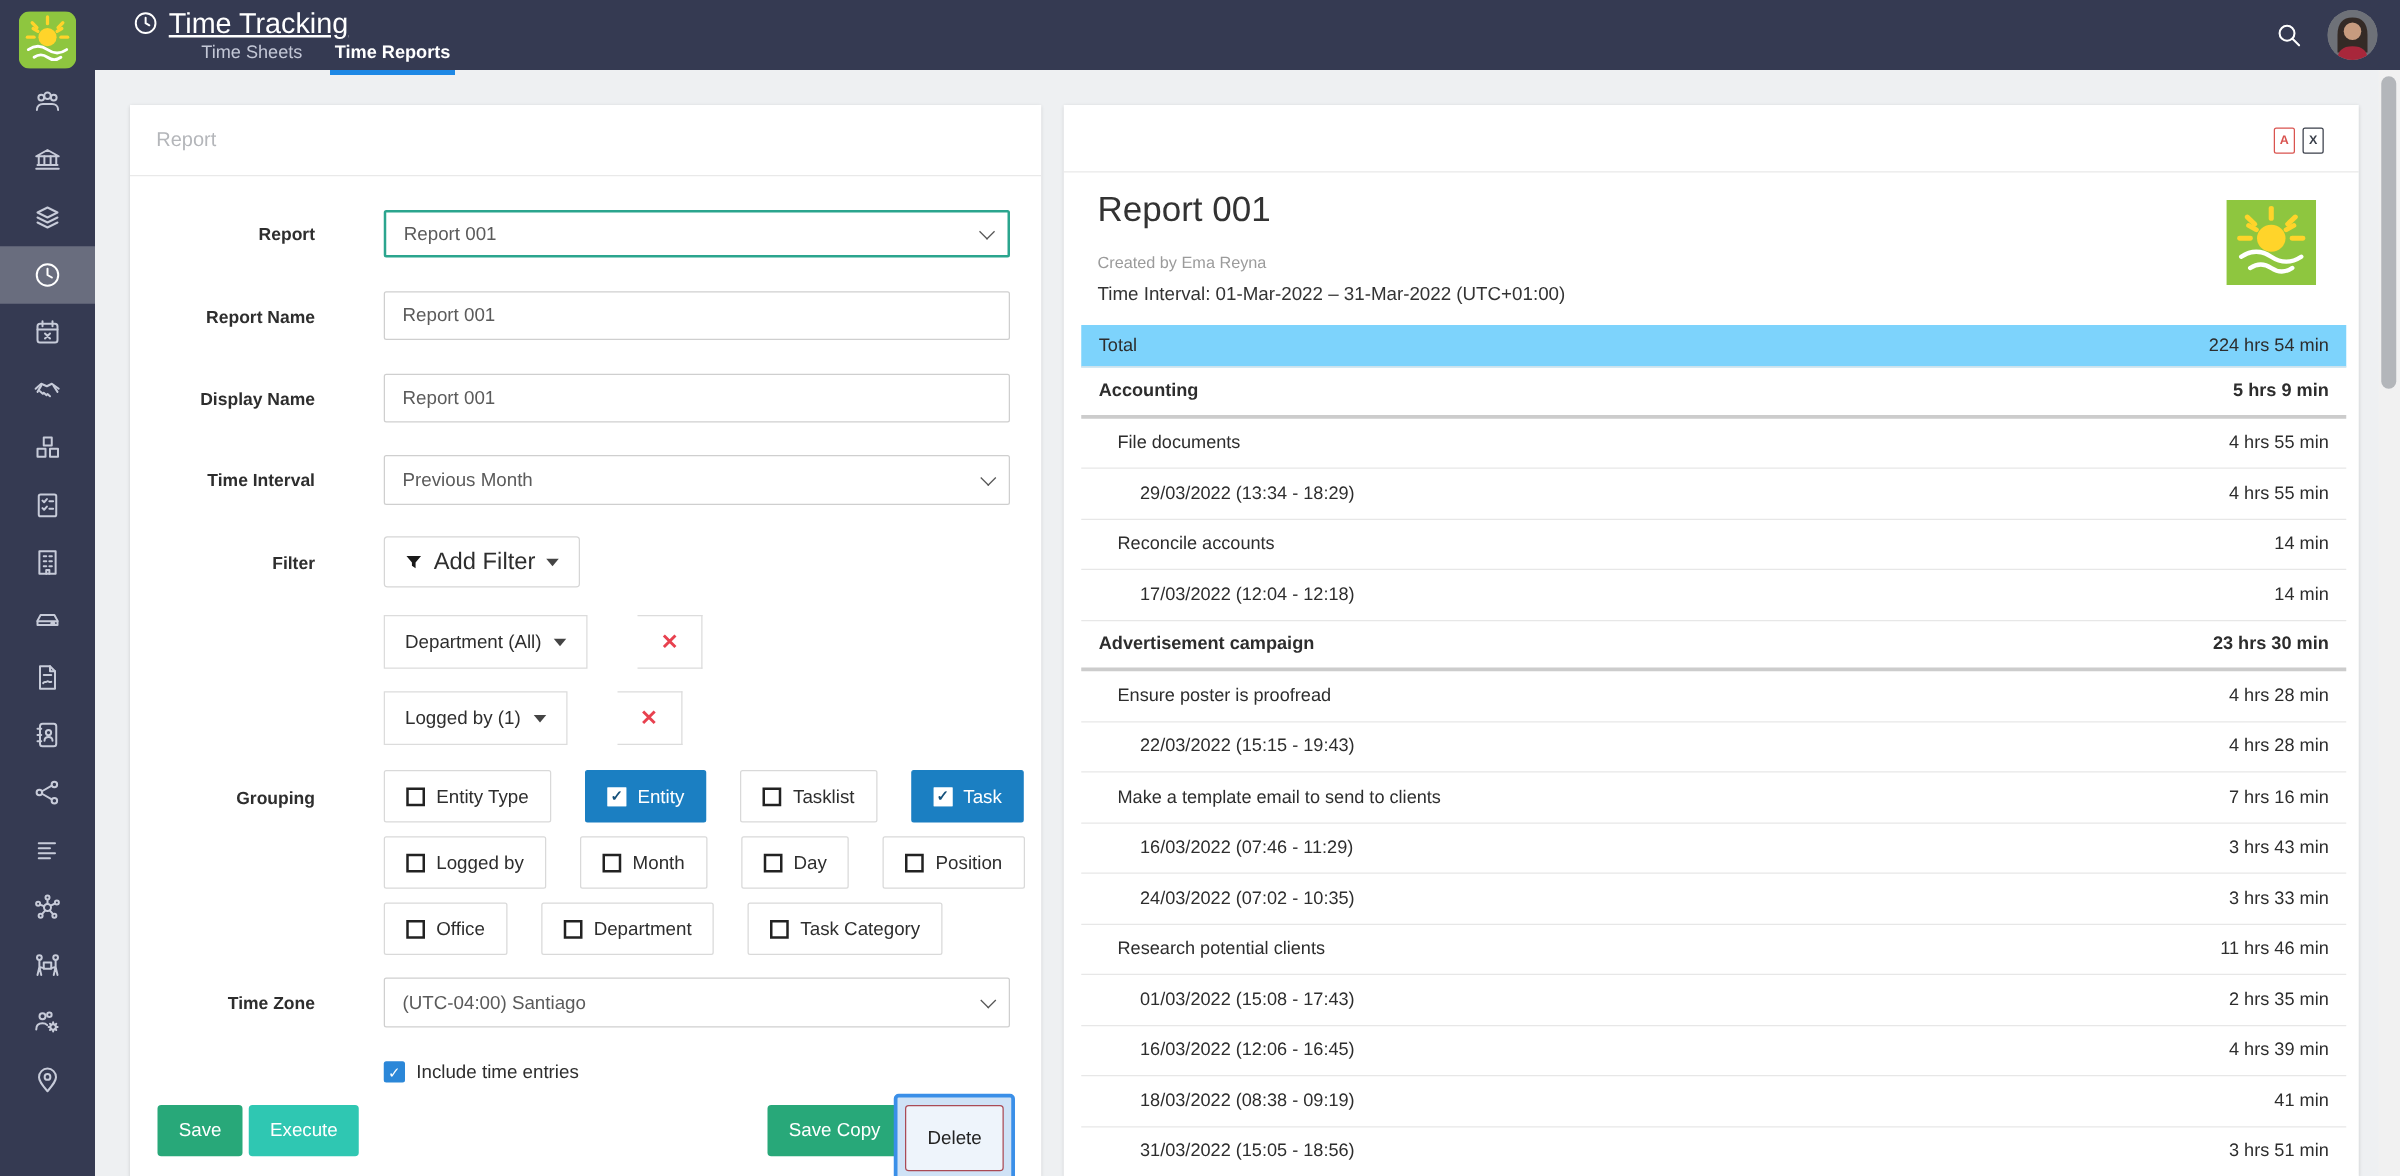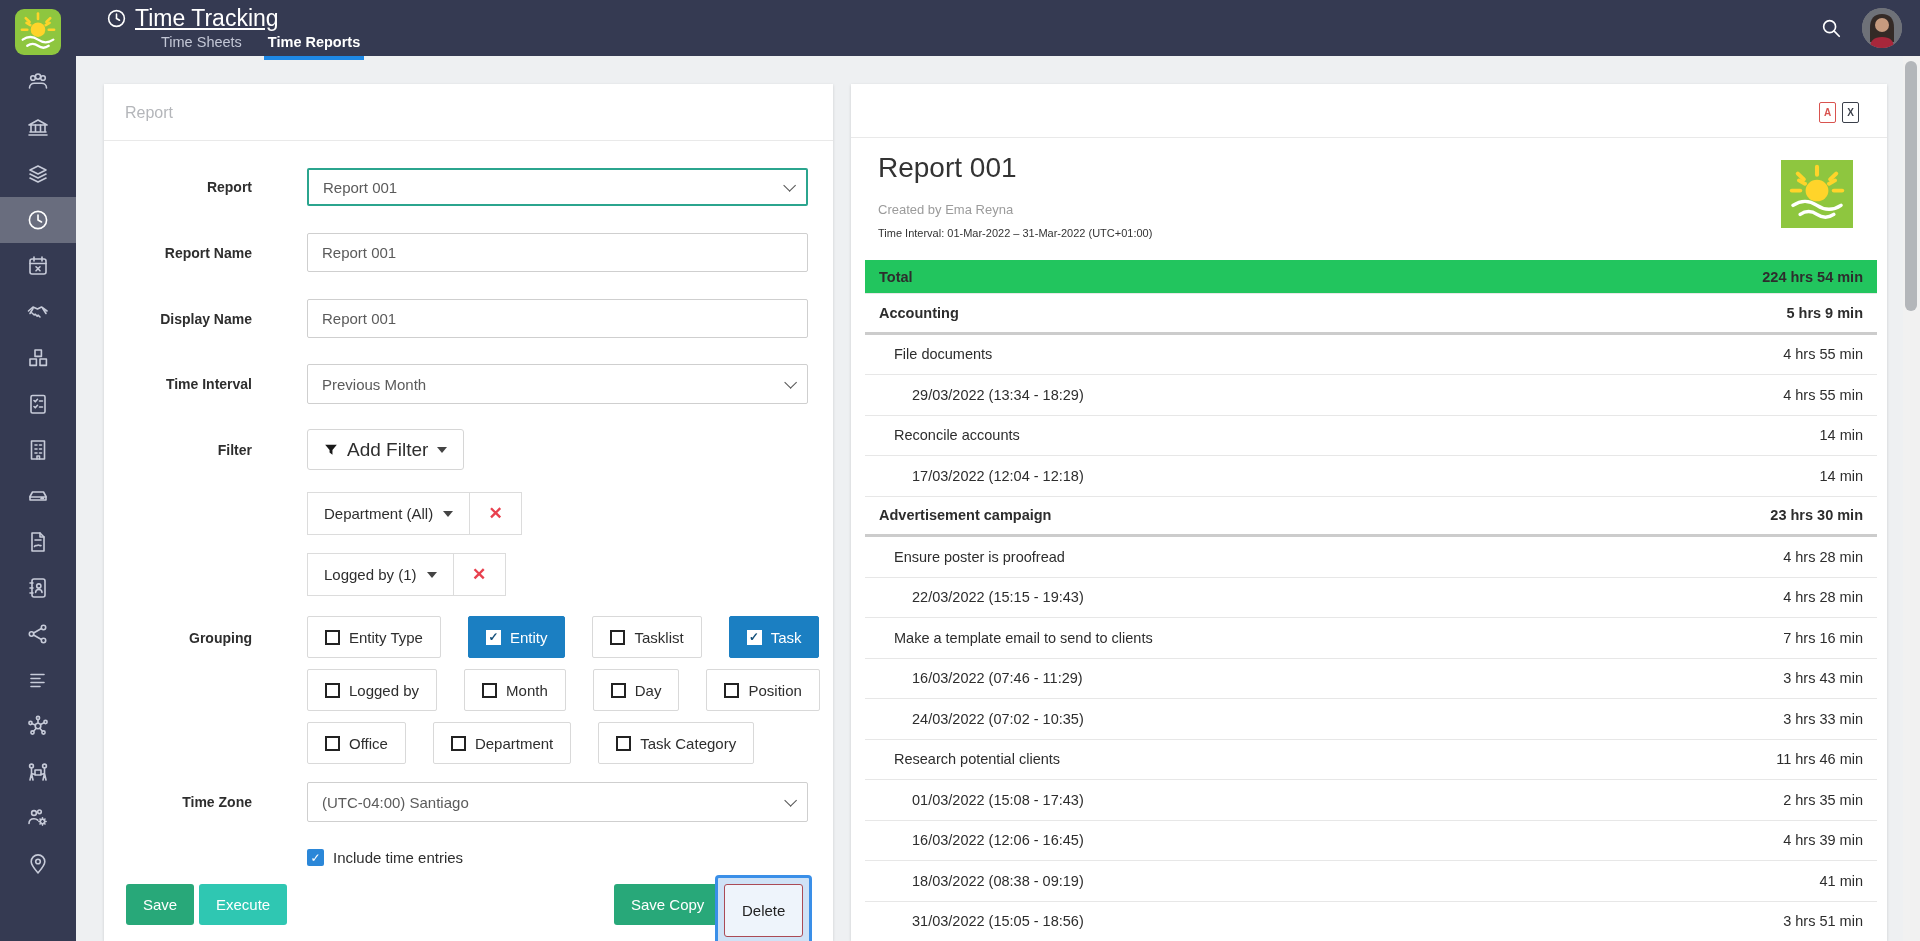--- a/index.html
+++ b/index.html
@@ -32,21 +32,21 @@
   .panel-sep { position:absolute; left:0; right:0; top:56px; border-top:1px solid #e9e9e9; }
   .f-label { position:absolute; width:148px; text-align:right; font-size:14px; font-weight:bold; color:#2e2e2e; }
   .field { position:absolute; left:203px; width:501px; height:38px; border:1px solid #cfcfcf; border-radius:2px; background:#fff;
            display:flex; align-items:center; padding:0 14px; font-size:15px; color:#5b5b5b; cursor:pointer; }
   .field.focus { border:2px solid #2ba58e; }
   .chev { margin-left:auto; width:9px; height:9px; border-right:1.8px solid #555; border-bottom:1.8px solid #555; transform:rotate(45deg) translateY(-3px); }
   input.field { cursor:text; }
   .btn-outline { position:absolute; left:203px; height:41px; border:1px solid #d6d6d6; border-radius:3px; background:#fff;
            display:inline-flex; align-items:center; gap:9px; padding:0 16px; font-size:19px; color:#2e2e2e; cursor:pointer; }
   .caret { width:0; height:0; border-left:5px solid transparent; border-right:5px solid transparent; border-top:6px solid #444; }
-  .chip { position:absolute; left:203px; height:43px; display:flex; }
+  .chip { position:absolute; left:203px; height:43px; display:flex;gap:40px; }
   .chip-main { border:1px solid #dcdcdc; background:#fff; display:flex; align-items:center; gap:10px; padding:0 16px; font-size:15px; color:#2e2e2e; cursor:pointer; }
   .chip-x { border:1px solid #dcdcdc; border-left:none; background:#fff; width:52px; display:flex; align-items:center; justify-content:center;
             color:#e8414f; font-size:17px; font-weight:bold; cursor:pointer; }
   .grp-row { position:absolute; left:203px; display:flex; gap:27px; }
   .grp-btn { height:42px; border:1px solid #d9d9d9; border-radius:2px; background:#fff; display:inline-flex; align-items:center; gap:9px;
              padding:12px 17px; font-size:15px; color:#2e2e2e; cursor:pointer; }
   .grp-btn .box { width:15px; height:15px; border:2px solid #222; background:#fff; }
   .grp-btn.checked { background:#1b7fc2; border-color:#1b7fc2; color:#fff; }
   .grp-btn.checked .box { border-color:#fff; display:flex; align-items:center; justify-content:center; font-size:12px; font-weight:bold; color:#14507a; }
   .inc-row { position:absolute; left:203px; top:765px; display:flex; align-items:center; gap:9px; font-size:15px; color:#2e2e2e; }
@@ -63,27 +63,27 @@
   
   .card-report { left:851px; top:84px; width:1036px; height:857px; }
   .exp-icons { position:absolute; right:28px; top:18px; display:flex; gap:6px; }
   .file-ic { width:17px; height:21px; border:1.5px solid; border-radius:2px; font-size:10px; font-weight:bold;
              display:flex; align-items:center; justify-content:center; cursor:pointer; background:#fff; }
   .ic-pdf { color:#d9534f; border-color:#d9534f; }
   .ic-xls { color:#3a3f4a; border-color:#3a3f4a; }
   .rep-sep { position:absolute; left:0; right:0; top:53px; border-top:1px solid #e9e9e9; }
   .rep-title { position:absolute; left:27px; top:68px; font-size:28px; color:#333; }
   .rep-created { position:absolute; left:27px; top:118px; font-size:13px; color:#9b9b9b; }
-  .rep-interval { position:absolute; left:27px; top:143px; font-size:11px; color:#333; }
+  .rep-interval { position:absolute; left:27px; top:143px; font-size:15px; color:#333; }
   .rep-logo { position:absolute; right:34px; top:76px; width:72px; height:68px; overflow:hidden; }
   .rtable { position:absolute; left:14px; right:10px; top:176px; }
   .rrow { height:40.5px; display:flex; align-items:center; justify-content:space-between; font-size:14.5px; color:#2d2d2d;
           border-bottom:1px solid #e7e7e7; padding:0 14px 0 0; }
   .rrow .lab { padding-left:14px; }
-  .rrow.total { background:#22c55e; height:34px; font-weight:bold; }
+  .rrow.total { background:#7dd3fc; height:34px; font-weight:normal; }
   .rrow.group { font-weight:bold; border-bottom:3px solid #cccccc; }
   .rrow.task .lab { padding-left:29px; }
   .rrow.entry .lab { padding-left:47px; }
 
   
   .scrollbar { position:absolute; right:0; top:56px; width:17px; height:885px; background:#f1f1f1; z-index:5; }
   .scroll-thumb { position:absolute; left:2px; top:5px; width:12px; height:250px; background:#b3b6ba; border-radius:6px; cursor:pointer; }
 </style>
 </head>
 <body>

